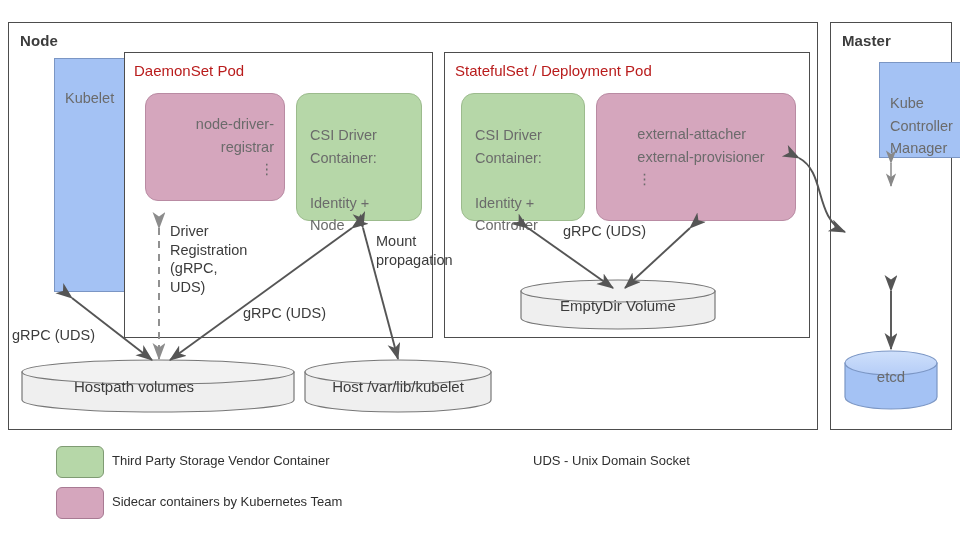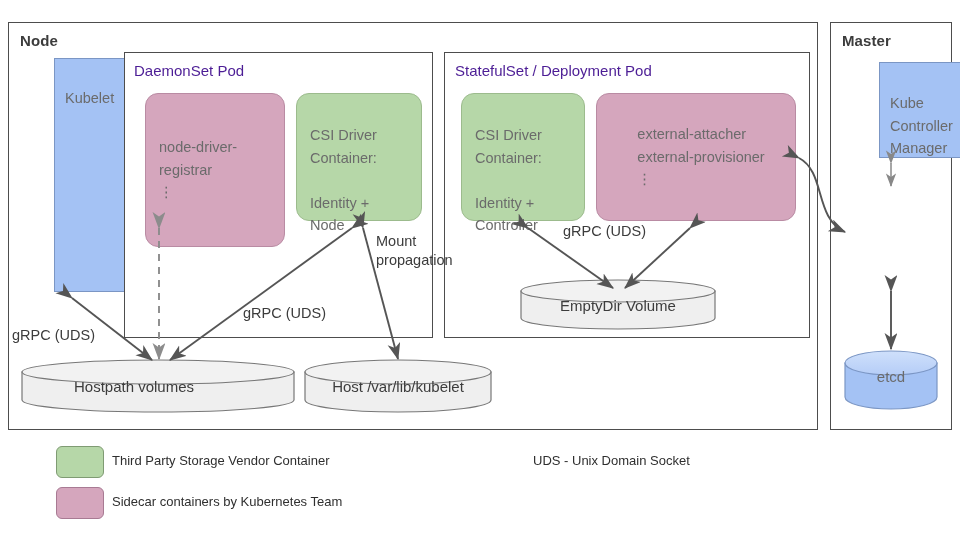--- a/index.html
+++ b/index.html
@@ -31,21 +31,21 @@
     white-space: nowrap;
   }
   
   .pod-frame {
     border: 1.2px solid #4d4d4d;
     background: #ffffff;
   }
   .pod-title {
     position: absolute;
     font-size: 15px;
-    color: #4c1d95;
+    color: #b91c1c;
     white-space: nowrap;
   }
 
   
   .box {
     display: block;
     font-size: 14.5px;
     line-height: 1.55;
     color: #6b6b6b;
     padding: 6px 10px 0 10px;
@@ -94,21 +94,21 @@
   <div class="abs group-frame" style="left:8px; top:22px; width:810px; height:408px;"></div>
   <div class="group-title" style="left:20px; top:32px;">Node</div>
 
   <div class="abs box blue" style="left:18px; top:58px; width:104px; height:234px;">
     <span>Kubelet</span>
   </div>
 
   <div class="abs pod-frame" style="left:124px; top:52px; width:309px; height:286px;"></div>
   <div class="pod-title" style="left:134px; top:62px;">DaemonSet Pod</div>
 
-  <div class="abs box pink rounded vcenter" style="left:145px; top:93px; width:140px; height:154px; padding-left:13px;">
+  <div class="abs box pink rounded vcenter" style="left:145px; top:93px; width:140px; height:108px; padding-left:13px;text-align:right;">
     <span style="white-space:pre-line;">node-driver-
 registrar
         ⋮</span>
   </div>
 
   <div class="abs box green rounded" style="left:296px; top:93px; width:126px; height:128px; padding-left:13px; padding-top:8px;">
     <span style="white-space:pre-line;">CSI Driver
 Container:
 
 Identity +
@@ -205,20 +205,24 @@
   </div>
   <div class="abs" style="left:521px; top:297px; width:194px; text-align:center; font-size:15px; color:#3c3c3c;">
     <span>EmptyDir Volume</span>
   </div>
   <div class="abs" style="left:845px; top:368px; width:92px; text-align:center; font-size:15px; color:#6b6b6b;">
     <span>etcd</span>
   </div>
 
   <div class="edge-label" style="left:12px; top:326px;">gRPC (UDS)</div>
 
+  <div class="edge-label" style="left:170px; top:222px;">Driver
+Registration
+(gRPC,
+UDS)</div>
 
   <div class="edge-label" style="left:243px; top:304px;">gRPC (UDS)</div>
 
   <div class="edge-label" style="left:376px; top:232px;">Mount
 propagation</div>
 
   <div class="edge-label" style="left:563px; top:222px;">gRPC (UDS)</div>
 
   <div class="legend-swatch green" style="left:56px; top:446px;"></div>
   <div class="legend-text" style="left:112px; top:453px;">Third Party Storage Vendor Container</div>

